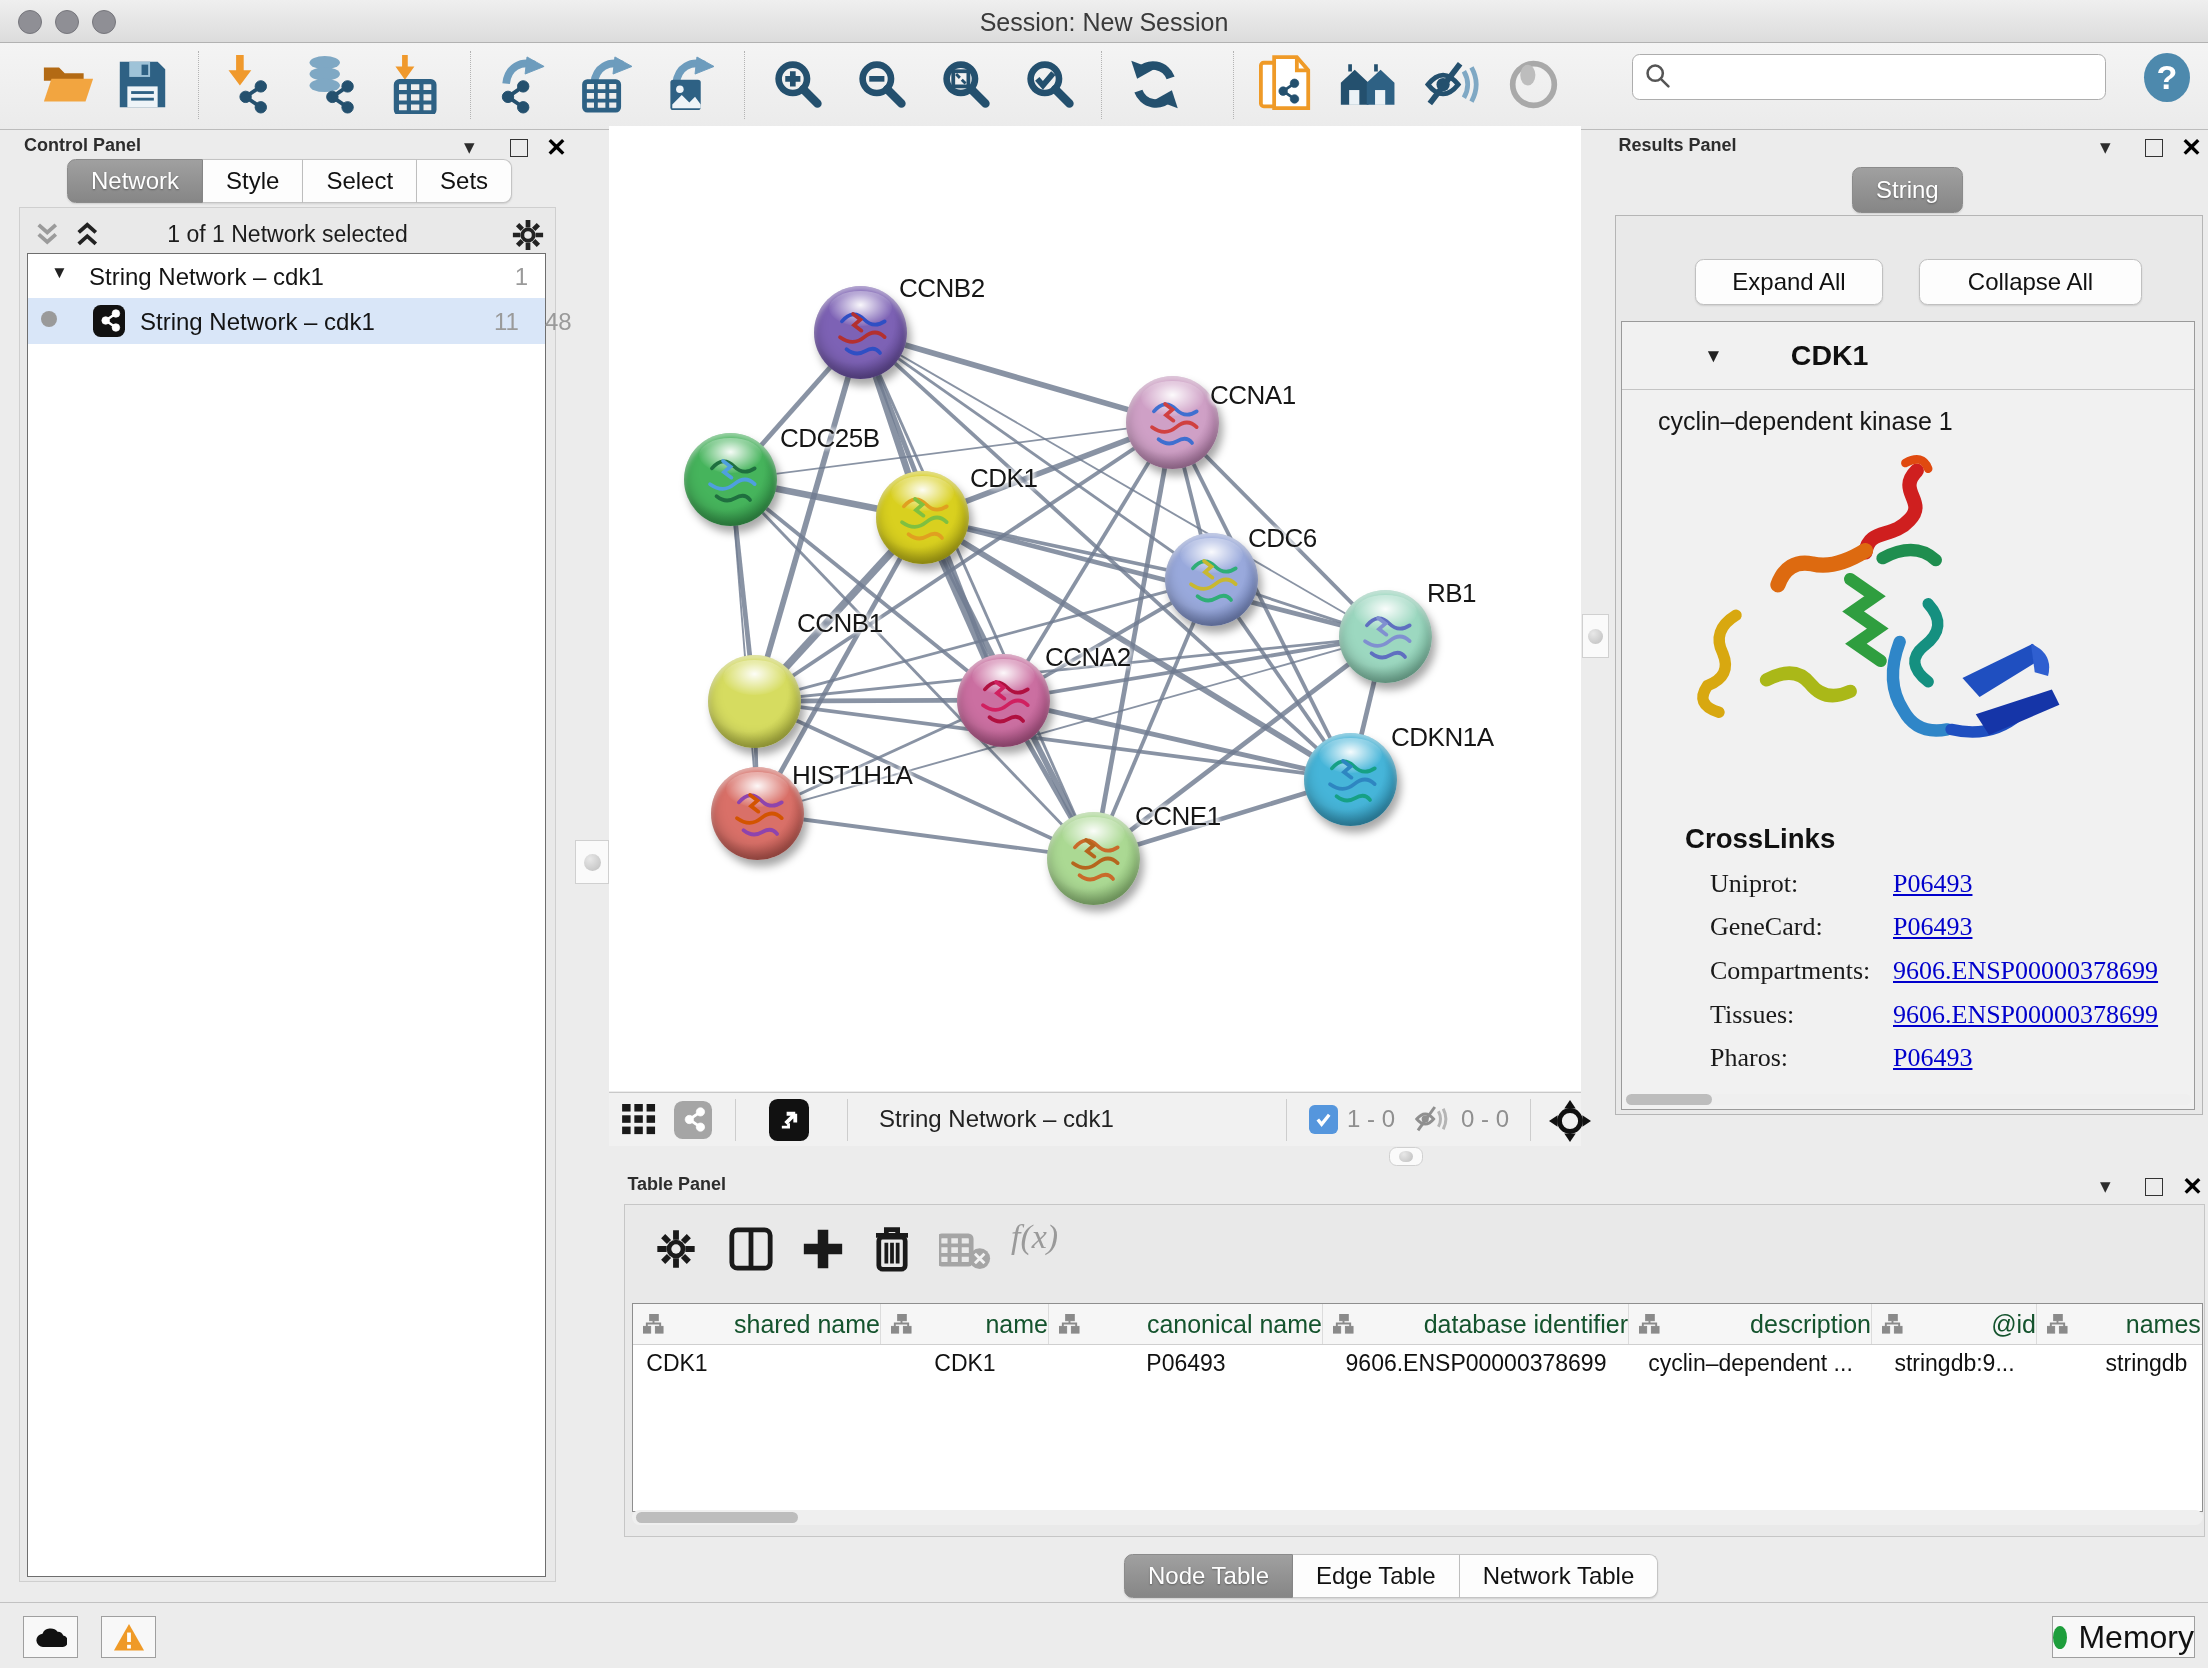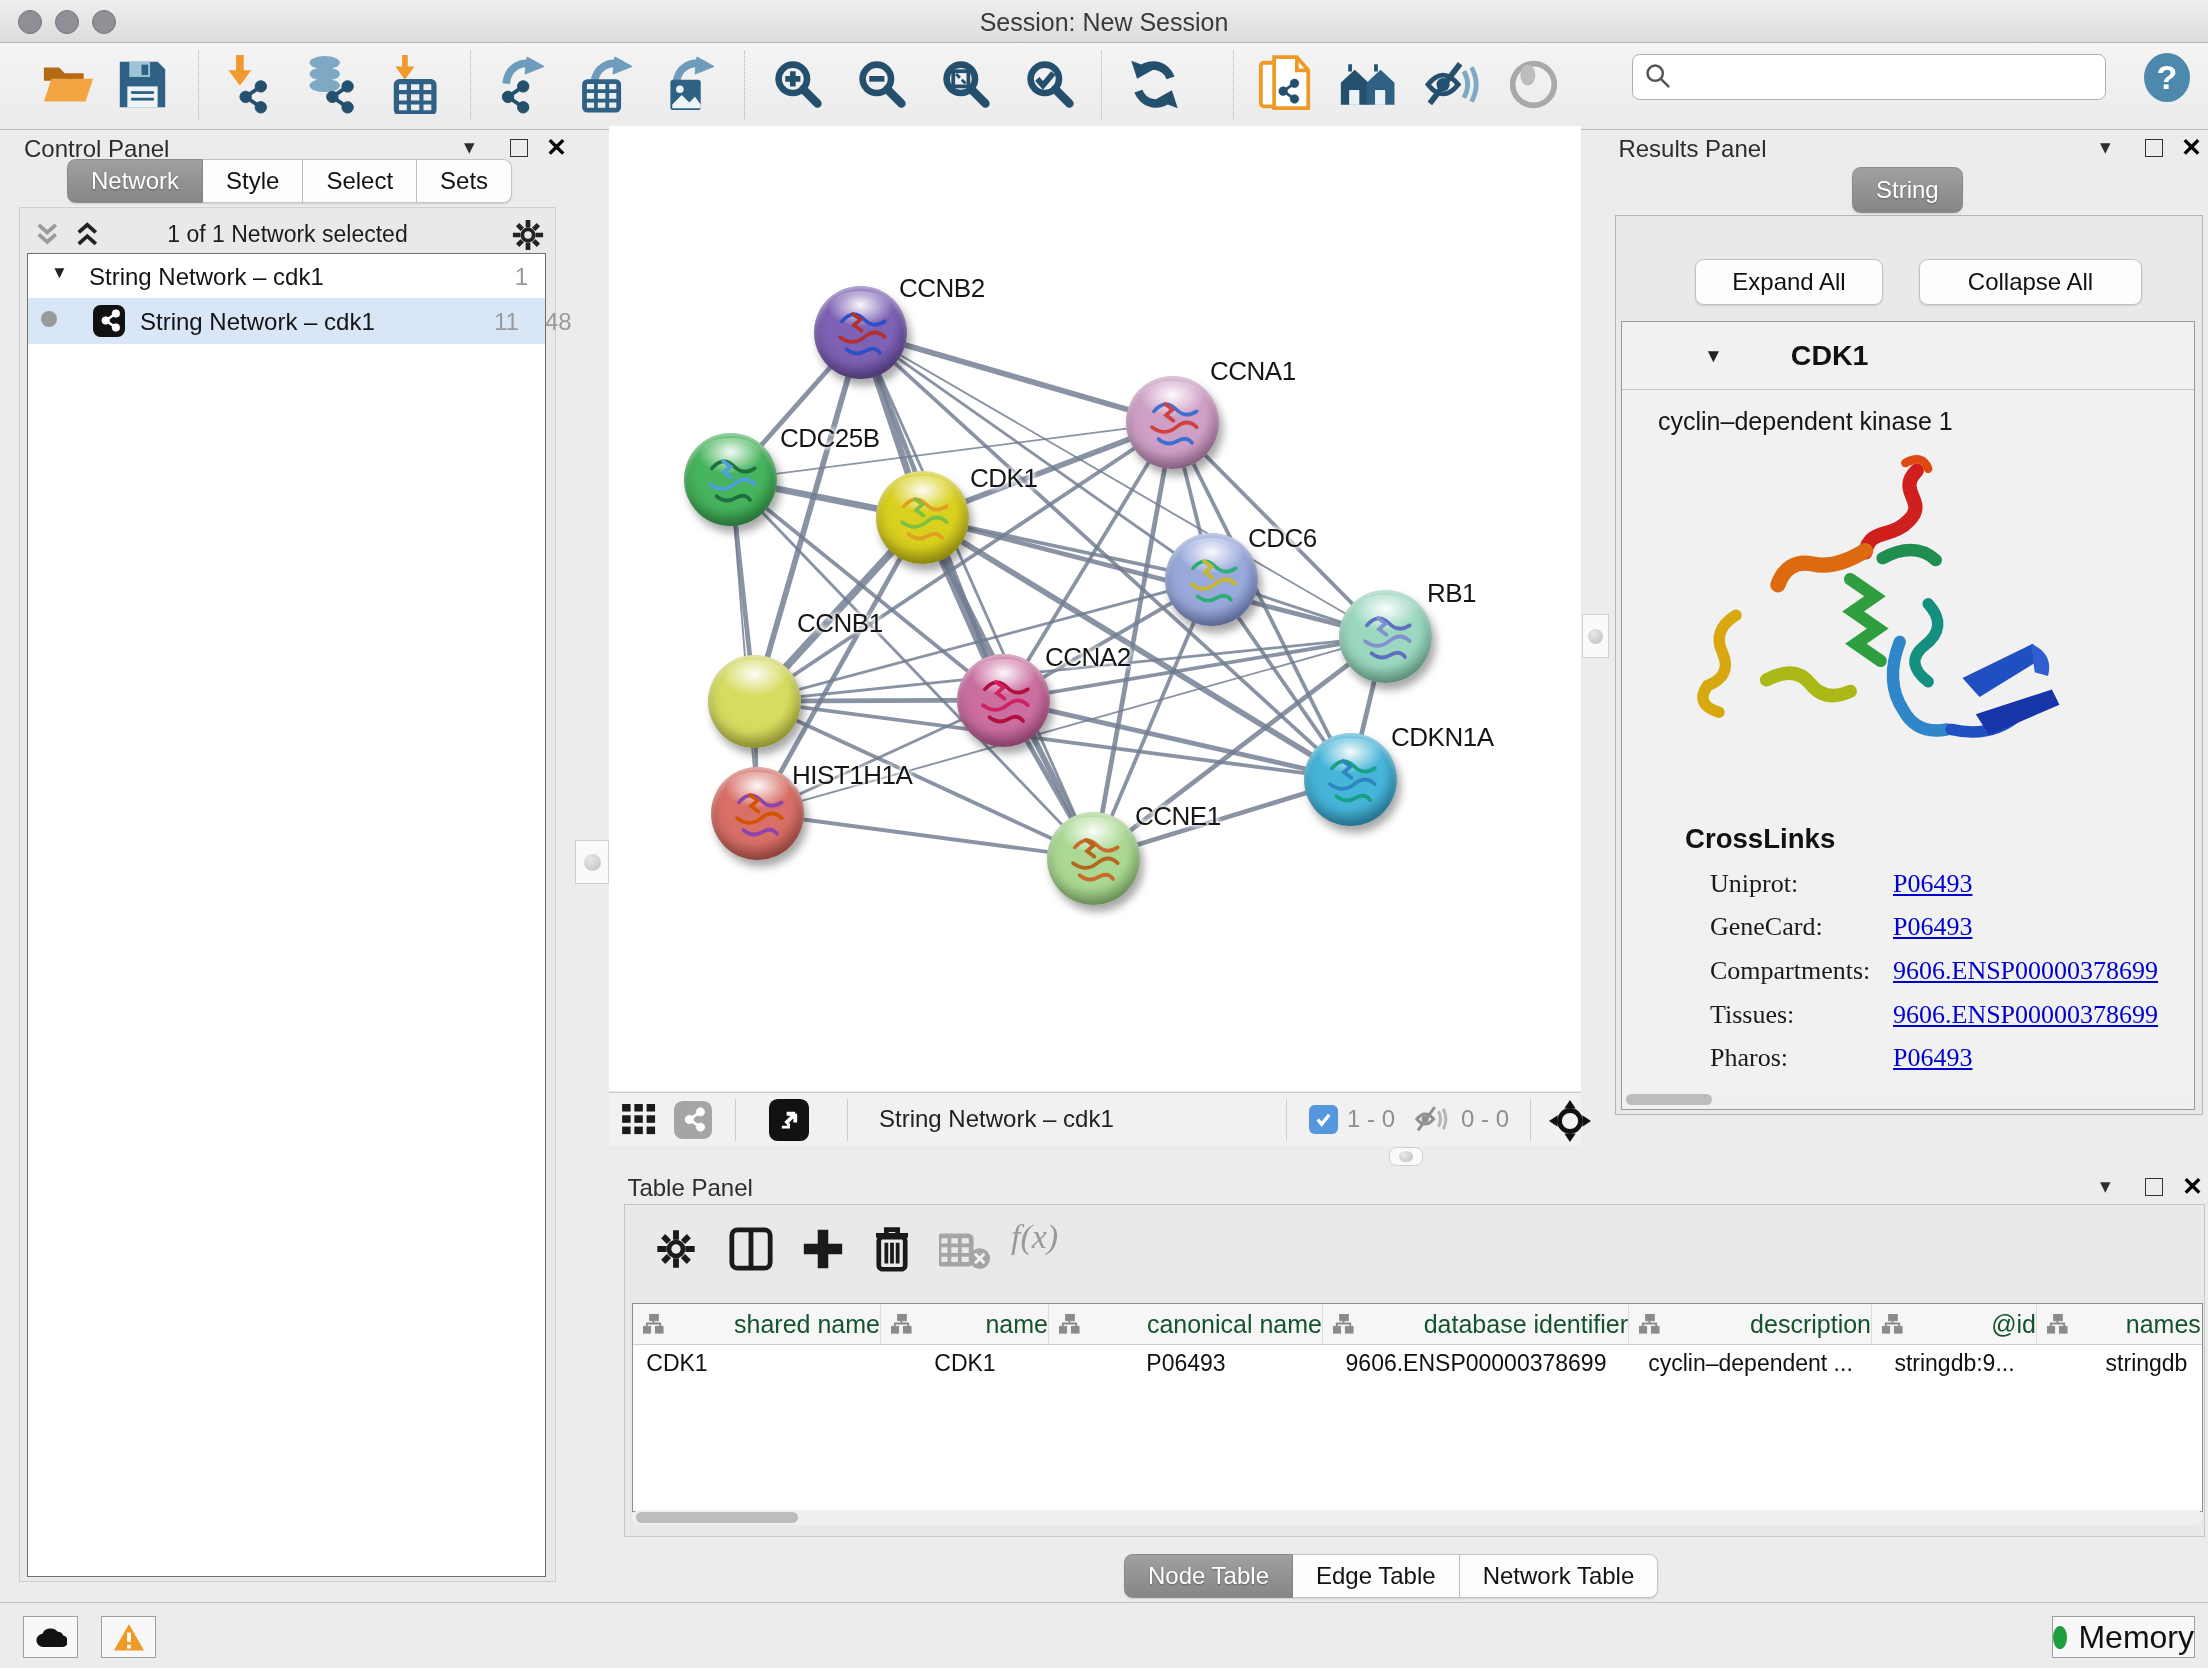--- a/index.html
+++ b/index.html
@@ -16,21 +16,21 @@
            border-bottom:1px solid #bcbcbc;}
   .tb-btn{top:11.4px;width:61px;height:61px;display:flex;align-items:center;justify-content:center;cursor:default;}
   .tb-sep{top:7.6px;width:0;height:68px;border-left:1.9px dotted #b3b3b3;}
   .searchbox{left:1632px;top:10.5px;width:474px;height:46px;background:#fff;border:1px solid #adadad;
              border-radius:7.6px;display:flex;align-items:center;padding-left:11.4px;box-sizing:border-box;}
   .searchbox input{border:none;outline:none;font-size:23px;flex:1;background:transparent;margin-left:7.6px;
                    font-family:"Liberation Sans",sans-serif;}
   .help-btn{left:2144px;top:9.5px;width:46px;height:49px;border-radius:50%;background:#4d89ad;color:#fff;
             font-weight:bold;font-size:34px;display:flex;align-items:center;justify-content:center;}
   
-  .panel-title{font-size:24px;color:#2d2d2d;}
+  .panel-title{font-size:18px;color:#2d2d2d;font-weight:bold;}
   .hdr-ctl{font-size:21px;color:#2d2d2d;}
   .sq{width:16px;height:16px;border:1.9px solid #333;display:inline-block;}
   .tabbar{display:flex;}
   .tab{height:42px;display:flex;align-items:center;justify-content:center;padding:0 23px;
        background:#fdfdfd;border:1px solid #c4c4c4;border-left-width:0;font-size:24px;color:#111;
        box-shadow:0 1px 1.9px rgba(0,0,0,.12);}
   .tab:first-child{border-left-width:1px;border-radius:8.6px 0 0 8.6px;}
   .tab:last-child{border-radius:0 8.6px 8.6px 0;}
   .tab.sel{background:linear-gradient(#a0a0a0,#868686);color:#fff;border-color:#8b8b8b;
            text-shadow:0 1px 1.9px rgba(0,0,0,.35);}
@@ -432,21 +432,21 @@
           <div class="gloss"></div>
           <svg viewBox="0 0 100 100">
             <g fill="none" stroke-linecap="round" stroke-width="4">
               <path d="M30,38 q12,-14 24,-2 q10,10 22,2" stroke="#3f6fd0"></path>
               <path d="M28,55 q14,10 26,0 q12,-10 22,0" stroke="#d04040"></path>
               <path d="M35,68 q10,8 20,2 q10,-6 16,2" stroke="#3f6fd0"></path>
               <path d="M42,30 l8,6 l-7,6 l8,6" stroke="#d04040"></path>
             </g>
           </svg>
         </div>
-        <span class="node-label" style="left: 601px; top: 230px;">CCNA1</span>
+        <span class="node-label" style="left: 601px; top: 254px;">CCNA1</span>
         <div class="net-node" style="left: 75px; top: 307px; background: radial-gradient(circle at 42% 38%, rgb(70, 180, 92) 0%, rgb(70, 180, 92) 52%, rgb(29, 116, 52) 100%);">
           <div class="gloss"></div>
           <svg viewBox="0 0 100 100">
             <g fill="none" stroke-linecap="round" stroke-width="4">
               <path d="M30,38 q12,-14 24,-2 q10,10 22,2" stroke="#1f6f3f"></path>
               <path d="M28,55 q14,10 26,0 q12,-10 22,0" stroke="#4f9fdf"></path>
               <path d="M35,68 q10,8 20,2 q10,-6 16,2" stroke="#1f6f3f"></path>
               <path d="M42,30 l8,6 l-7,6 l8,6" stroke="#4f9fdf"></path>
             </g>
           </svg>

